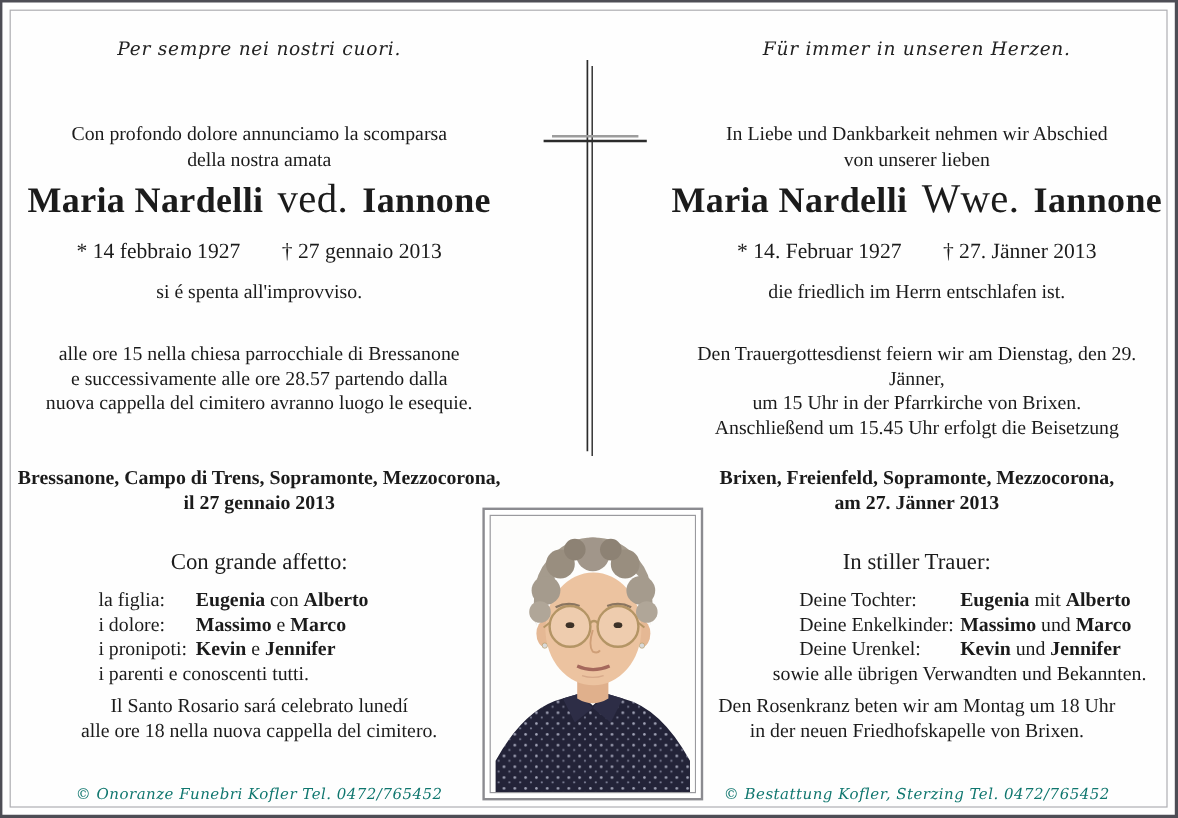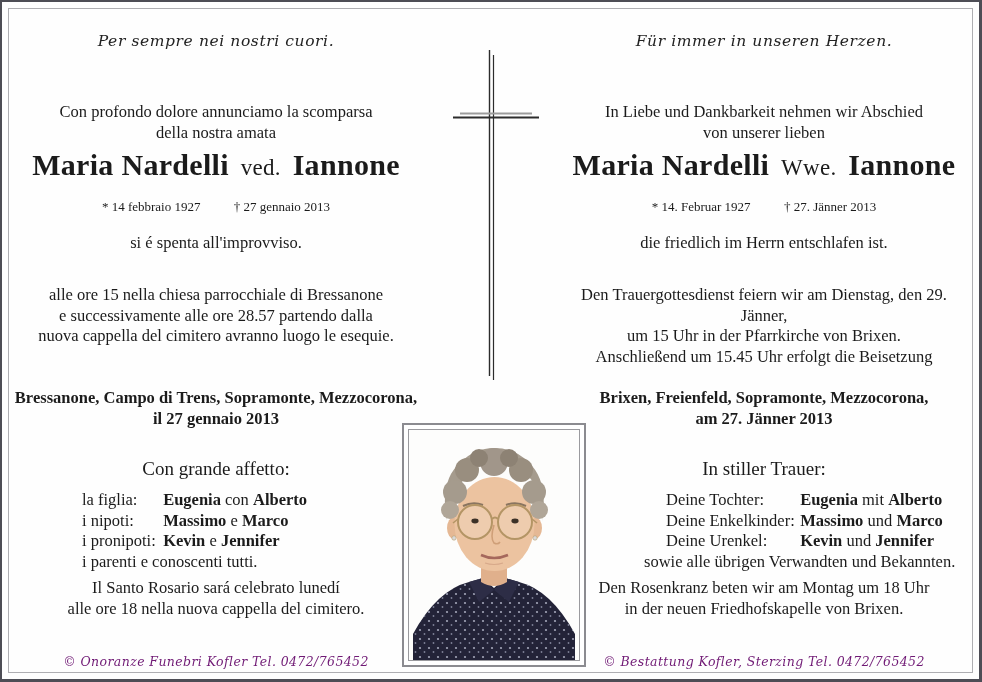--- a/index.html
+++ b/index.html
@@ -28,37 +28,37 @@
   .script{
     font-family:"DejaVu Serif", serif;
     font-style:italic;
     font-size:15.5px;
     letter-spacing:0.6px;
     color:#222;
   }
   .b-motto{top:30px;}
   .b-intro{top:99px;font-size:16.5px;line-height:21px;}
   .b-name{top:146px;font-size:30px;font-weight:bold;letter-spacing:0.3px;}
-  .b-name .mid{font-weight:normal;font-size:23px;margin:0 4px;}
-  .b-dates{top:197px;font-size:13px;}
+  .b-name .mid{font-weight:normal;font-size:34px;margin:0 4px;}
+  .b-dates{top:197px;font-size:18px;}
   .b-dates .birth{margin-right:30px;}
   .b-passing{top:231px;font-size:16.5px;}
   .b-service{top:283px;font-size:16.5px;line-height:20.5px;}
   .b-places{top:385px;font-size:16.5px;font-weight:bold;line-height:21px;}
   .b-mourn{top:456px;font-size:19px;}
   .b-family{top:488px;font-size:16.5px;line-height:20.5px;text-align:left;}
   .col.left  .b-family{padding-left:72px;}
   .col.right .b-family{padding-left:108px;}
   .fam-label{display:inline-block;}
   .col.left  .fam-label{width:77px;}
   .col.right .fam-label{width:130px;}
   .col.left  .fam-extra{margin-left:0;}
   .col.right .fam-extra{margin-left:-22px;}
   .b-rosary{top:575px;font-size:16.5px;line-height:21px;}
-  .b-footer{top:652px;font-size:12.5px;letter-spacing:0.4px;color:#701a75;}
+  .b-footer{top:652px;font-size:12.5px;letter-spacing:0.4px;color:#0f766e;}
   .cross-svg{position:absolute;left:0;top:0;pointer-events:none;}
   .photo{
     position:absolute;left:400px;top:421px;
     width:172px;height:232px;
     background:#fff;
     border:2px solid #8b8b90;
     padding:4px;
   }
   .photo-inner{
     width:100%;height:100%;
@@ -101,21 +101,21 @@
     </div>
     <div class="blk b-mourn">Con grande affetto:</div>
     <div class="blk b-family">
       <div>
         <span class="fam-label">la figlia:</span>
         <b>Eugenia</b>
         <span>con</span>
         <b>Alberto</b>
       </div>
       <div>
-        <span class="fam-label">i nipoti:</span>
+        <span class="fam-label">i dolore:</span>
         <b>Massimo</b>
         <span>e</span>
         <b>Marco</b>
       </div>
       <div>
         <span class="fam-label">i pronipoti:</span>
         <b>Kevin</b>
         <span>e</span>
         <b>Jennifer</b>
       </div>

